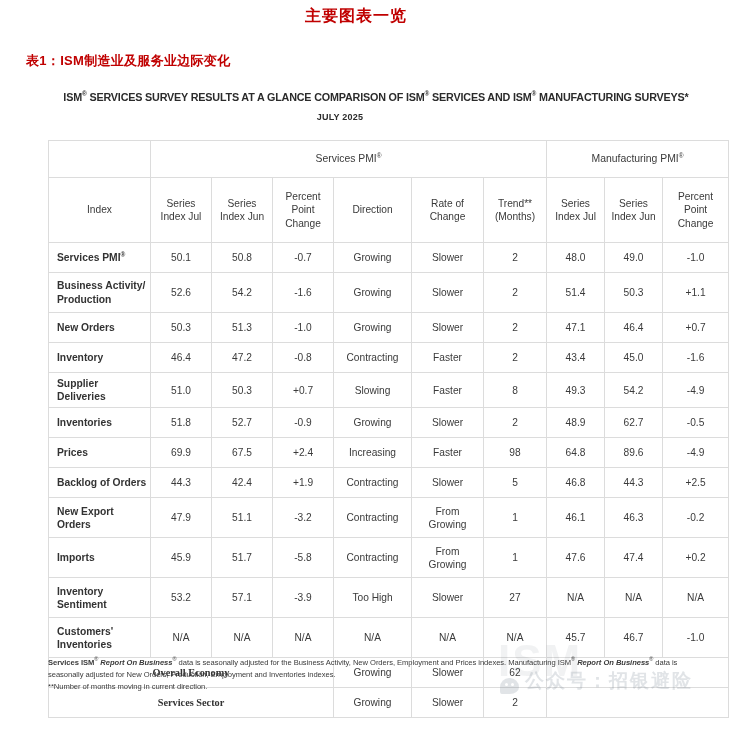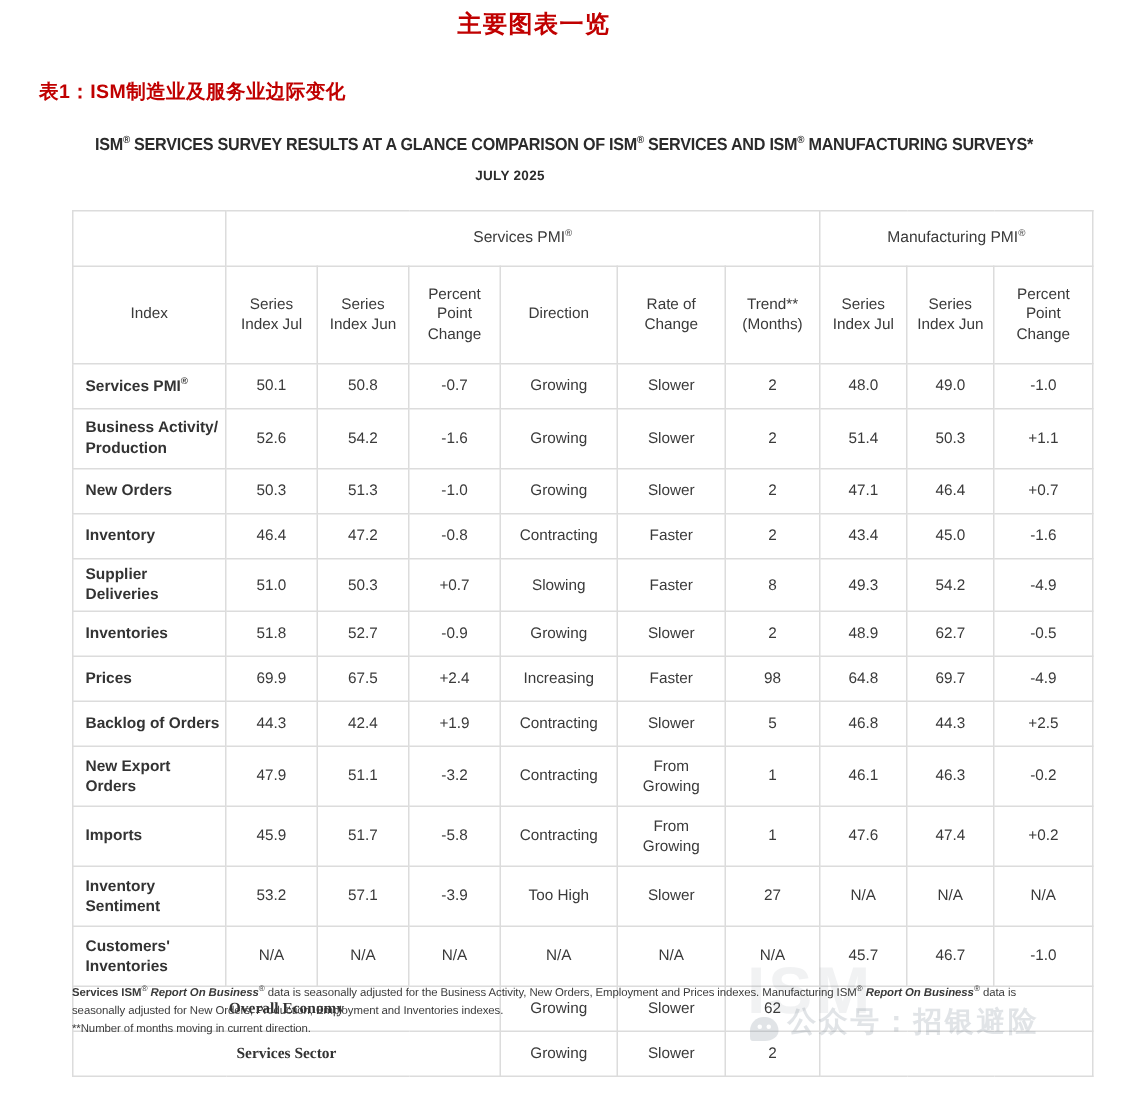--- a/index.html
+++ b/index.html
@@ -295,21 +295,21 @@
 
         <tr>
           <td class="rowlabel">Prices</td>
           <td>69.9</td>
           <td>67.5</td>
           <td>+2.4</td>
           <td>Increasing</td>
           <td>Faster</td>
           <td>98</td>
           <td>64.8</td>
-          <td>69.7</td>
+          <td>89.6</td>
           <td>-4.9</td>
         </tr>
 
         <tr>
           <td class="rowlabel">Backlog of Orders</td>
           <td>44.3</td>
           <td>42.4</td>
           <td>+1.9</td>
           <td>Contracting</td>
           <td>Slower</td>

